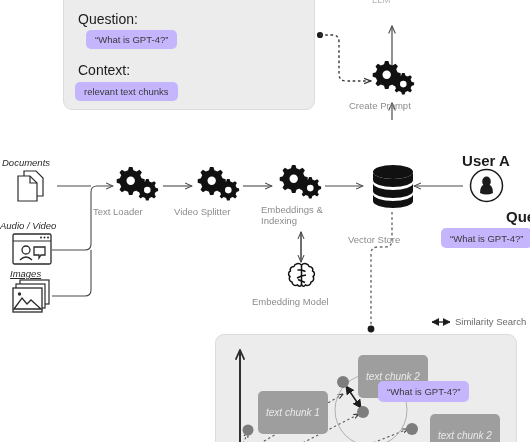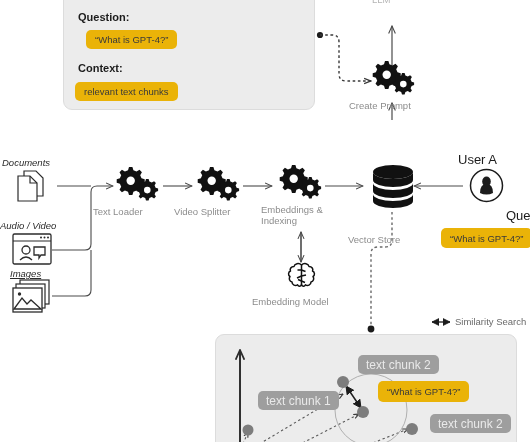--- a/index.html
+++ b/index.html
@@ -1,28 +1,28 @@
 <!DOCTYPE html>
 <html><head>
 <meta charset="utf-8">
 <style>
   html,body{margin:0;padding:0;background:#ffffff;}
   body{width:530px;height:442px;position:relative;overflow:hidden;
        font-family:"Liberation Sans","DejaVu Sans",sans-serif;
        -webkit-font-smoothing:antialiased;}
   .abs{position:absolute;}
   .lbl{color:#8c8c8c;font-size:9.5px;line-height:11px;white-space:nowrap;}
-  .lbl-dark{color:#1c1c1c;font-size:13px;font-weight:normal;text-align:left;white-space:nowrap;}
+  .lbl-dark{color:#1c1c1c;font-size:15px;font-weight:bold;text-align:center;white-space:nowrap;}
   .lbl-it{color:#2b2b2b;font-size:9.5px;font-style:italic;text-align:center;white-space:nowrap;}
-  .chip{background:#eab308;border-radius:5px;color:#3a3a3a;font-size:9.5px;
+  .chip{background:#c4b5fd;border-radius:5px;color:#3a3a3a;font-size:9.5px;
         display:flex;align-items:center;padding:0 9px;white-space:nowrap;}
   .panel{background:#ececec;border:1px solid #dcdcdc;border-radius:9px;}
-  .hd{color:#1c1c1c;font-size:11px;font-weight:bold;white-space:nowrap;}
-  .vchip{background:#9e9e9e;border-radius:5px;color:#e9e9e9;font-size:12px;
-         display:flex;align-items:center;padding:0 8px;white-space:nowrap;}
+  .hd{color:#1c1c1c;font-size:14px;font-weight:normal;white-space:nowrap;}
+  .vchip{background:#9e9e9e;border-radius:5px;color:#e9e9e9;font-size:10px;
+         display:flex;align-items:center;padding:12px 8px;white-space:nowrap;font-style:italic;}
   svg{overflow:visible;}
 </style>
 </head>
 <body>
 
 <svg class="abs" style="left:0;top:0;width:530px;height:442px;pointer-events:none">
   <defs>
     <marker id="ah" viewBox="0 0 10 10" refX="9" refY="5" markerWidth="7" markerHeight="7" orient="auto">
       <path d="M0,1 L9,5 L0,9" fill="none" stroke="#4a4a4a" stroke-width="1.3"></path>
     </marker>

